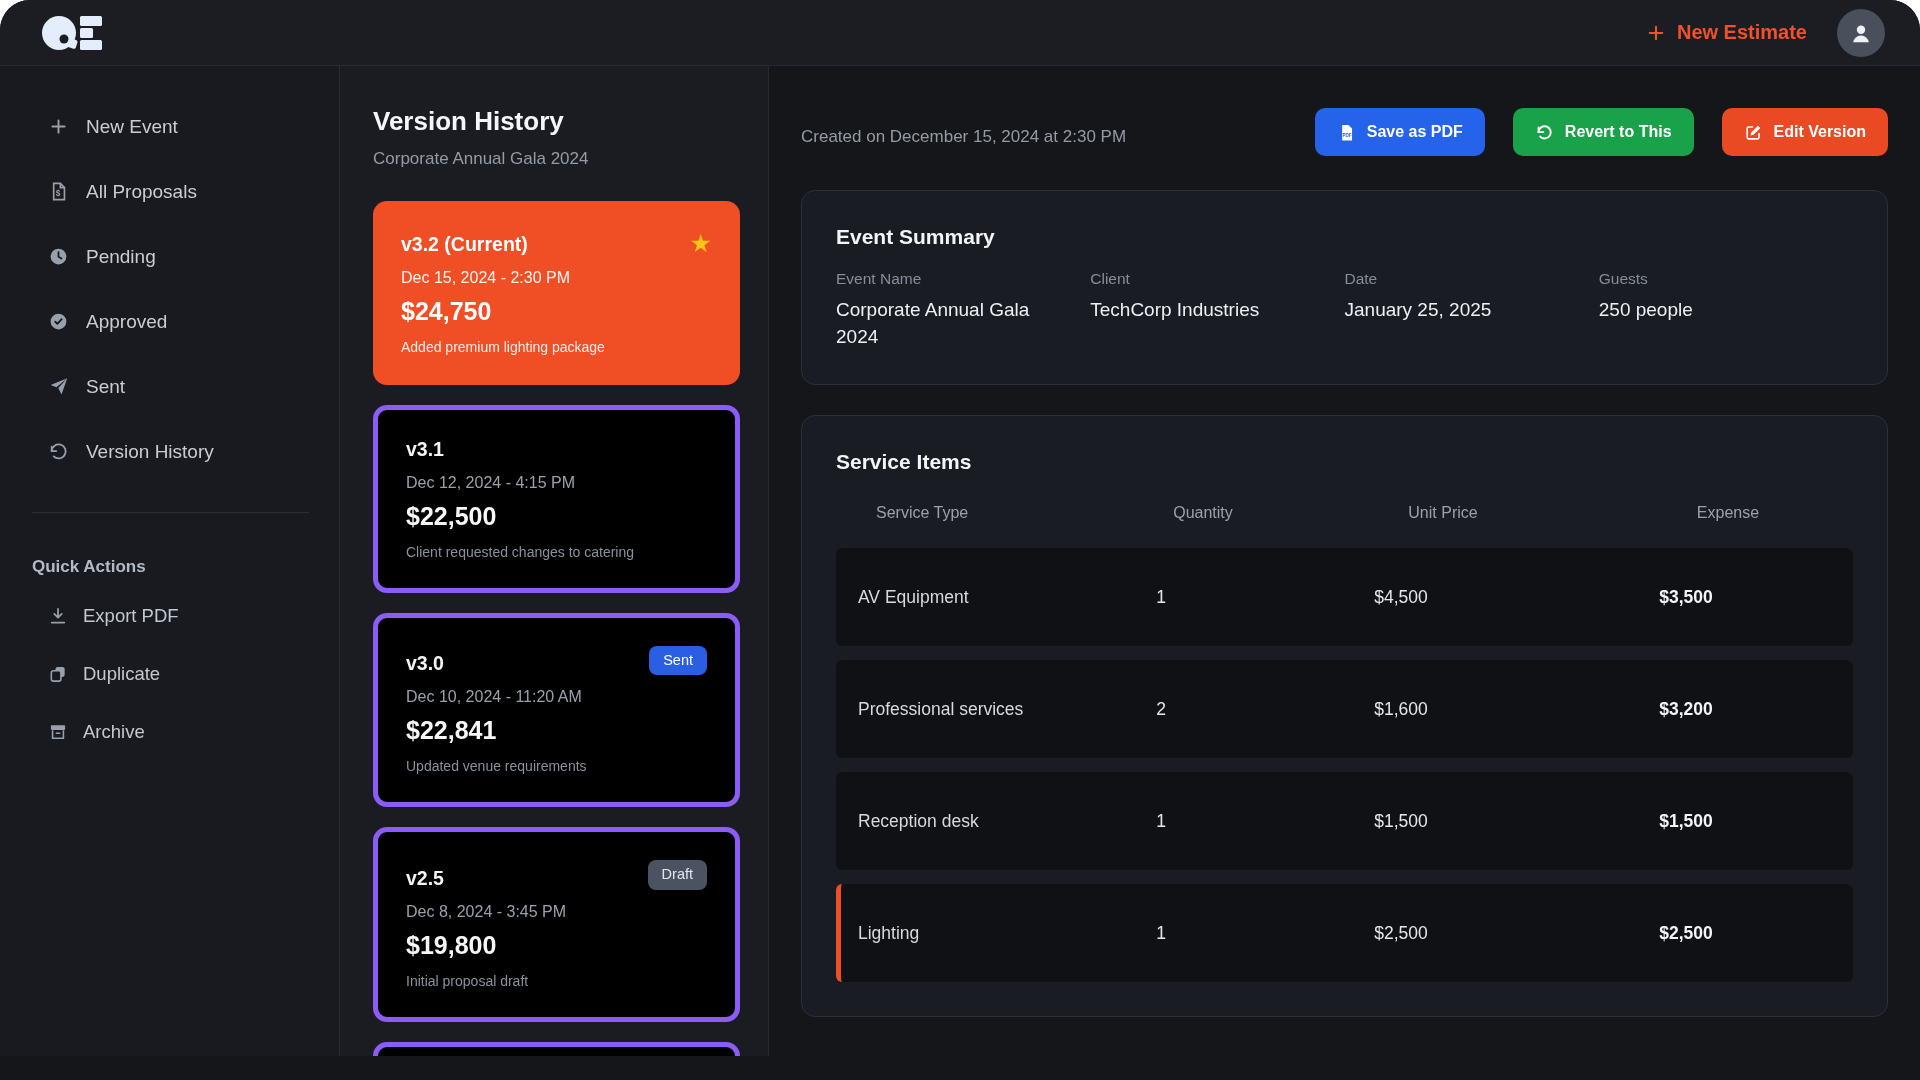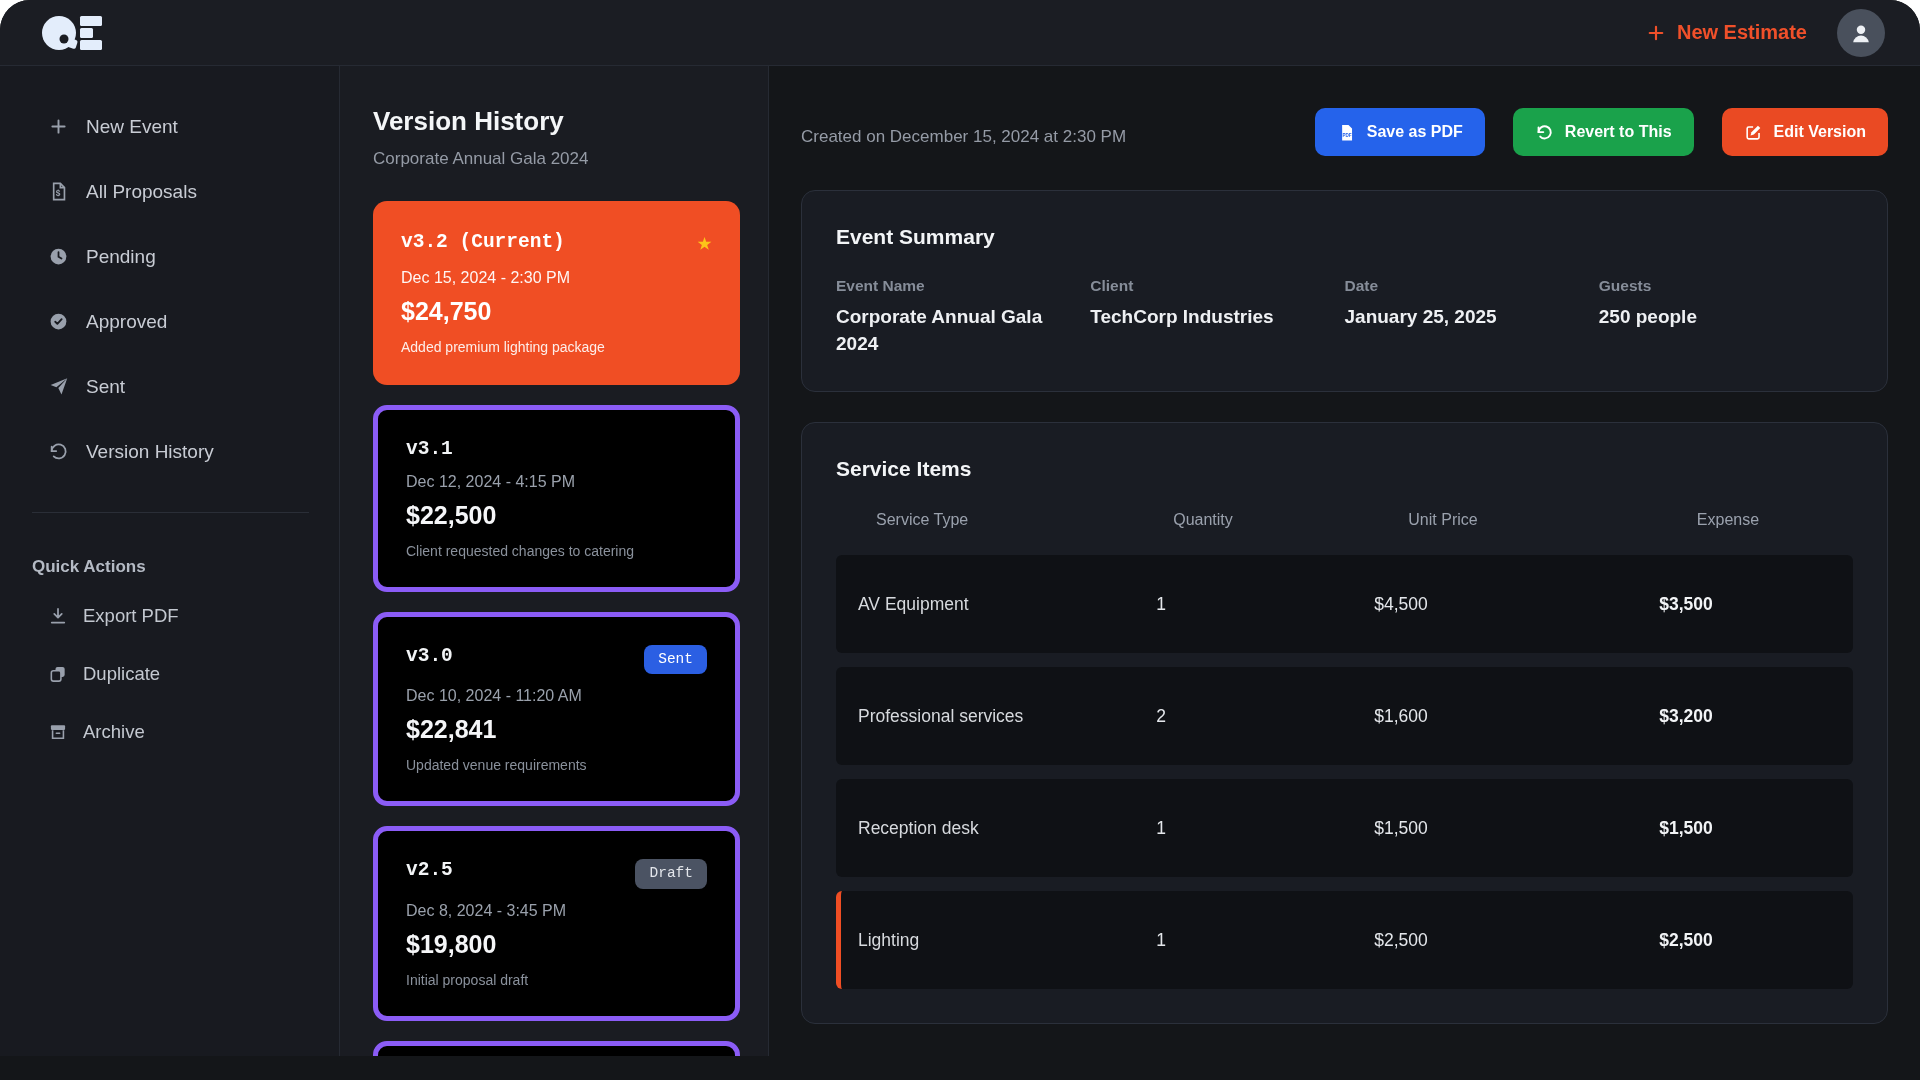--- a/index.html
+++ b/index.html
@@ -33,21 +33,21 @@
   .quick-item .ic { color:#99a0ac; display:flex; }
 
   
   .versions-panel { width:429px; min-width:429px; background:#1a1c22; border-right:1px solid #262a33;
                     padding:40px 28px 0 33px; overflow:hidden; }
   .vh-title { color:#f4f6f8; font-size:26px; font-weight:700; }
   .vh-subtitle { color:#959ba6; font-size:17px; margin-top:12px; }
   .version-list { margin-top:32px; display:flex; flex-direction:column; gap:20px; }
   .vcard { border-radius:14px; padding:28px; background:#000000; border:5px solid #8b5cf6; cursor:pointer; }
   .vcard.current { background:#f04e24; border:none; padding:30px 28px; }
-  .vcard-head { display:flex; align-items:flex-start; justify-content:space-between;font-family:Liberation Mono, monospace; }
+  .vcard-head { display:flex; align-items:flex-end; justify-content:space-between; }
   .vcard-title { font-size:19.5px; font-weight:700; color:#f2f4f6; }
   .vcard.current .vcard-title { color:#ffffff; }
   .star { color:#fcc419; font-size:25px; line-height:1; cursor:pointer; }
   .badge { font-size:14.5px; padding:6px 14px; border-radius:8px; font-weight:500; line-height:1.2; }
   .badge.sent  { background:#2b5fe3; color:#ffffff; }
   .badge.draft { background:#4b5363; color:#e3e6eb; }
   .badge.red   { background:#dc2626; min-width:84px; height:29px; }
   .vcard-date { margin-top:13px; font-size:16px; color:#9aa1ac; }
   .vcard-amount { margin-top:10px; font-size:25px; font-weight:700; color:#f5f6f8; }
   .vcard-note { margin-top:13px; font-size:14px; color:#8a919c; }
@@ -64,21 +64,21 @@
   .btn { height:48px; border:none; border-radius:10px; padding:0 22px; display:flex; align-items:center;
          gap:11px; font-size:16px; font-weight:700; color:#fff; font-family:inherit; cursor:pointer; }
   .btn.blue   { background:#2563eb; }
   .btn.green  { background:#1aa24b; }
   .btn.orange { background:#ea4a23; }
 
   .panel { background:#191c23; border:1px solid #2b303b; border-radius:14px; padding:34px; }
   .panel.service { margin-top:30px; }
   .panel-title { font-size:21px; font-weight:700; color:#f3f5f7; }
 
-  .summary-grid { margin-top:28px; display:grid; grid-template-columns:repeat(4,1fr);font-weight:bold; }
+  .summary-grid { margin-top:21px; display:grid; grid-template-columns:repeat(4,1fr); }
   .field-label { font-size:15.5px; color:#868d99; }
   .field-value { margin-top:9px; font-size:19px; color:#eef0f3; line-height:1.4; }
   .field-value.wrap { max-width:225px; }
 
   .table-head { margin-top:30px; display:grid; grid-template-columns:minmax(0,1fr) 200px 280px 290px;
                 color:#9aa1ad; font-size:16px; }
   .th { text-align:center;margin-left:40px; }
   .th:first-child { text-align:left; }
   .rows { margin-top:26px; display:flex; flex-direction:column; gap:14px; }
   .row { display:grid; grid-template-columns:minmax(0,1fr) 200px 280px 290px; align-items:center;

